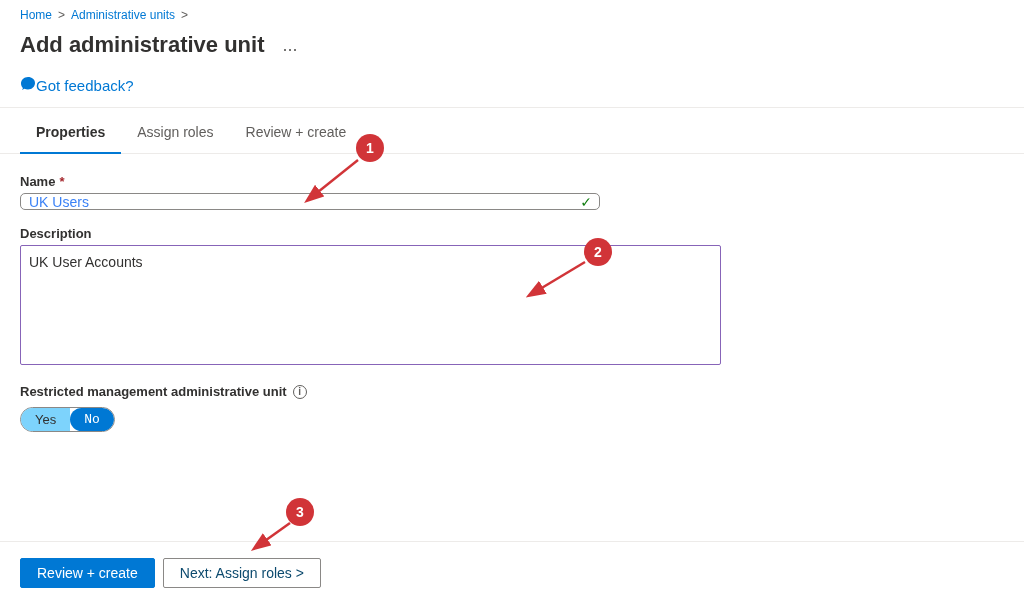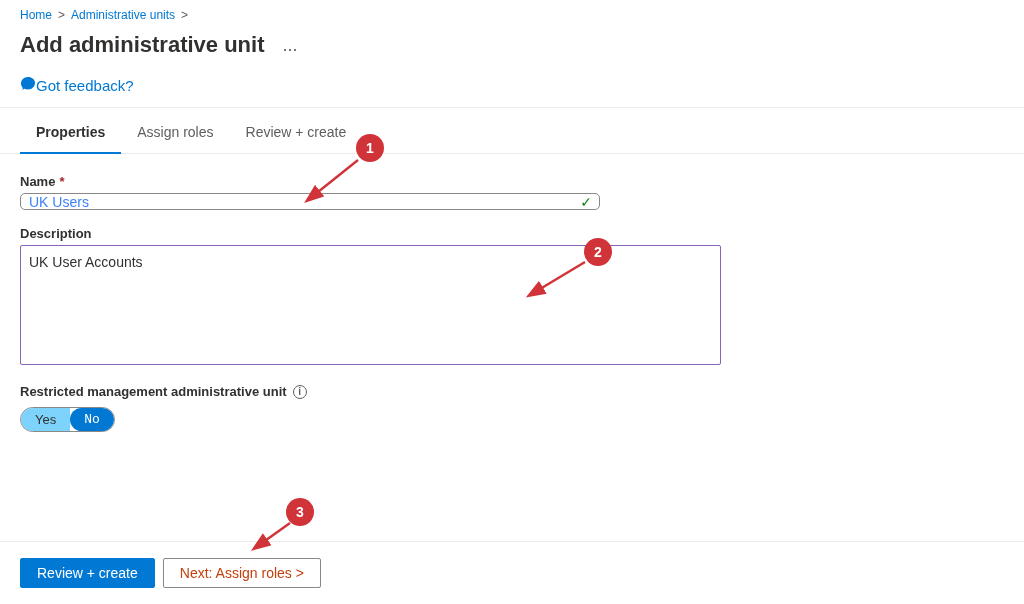--- a/index.html
+++ b/index.html
@@ -208,21 +208,21 @@
       color: #ffffff;
       border: 1px solid #0078d4;
       padding: 6px 16px;
       font-size: 14px;
       cursor: pointer;
       border-radius: 2px;
       font-family: inherit;
     }
     .btn-secondary {
       background: #ffffff;
-      color: #c2410c;
+      color: #0c4a6e;
       border: 1px solid #8a8886;
       padding: 6px 16px;
       font-size: 14px;
       cursor: pointer;
       border-radius: 2px;
       font-family: inherit;
     }
 
     
     .annotations-overlay {

